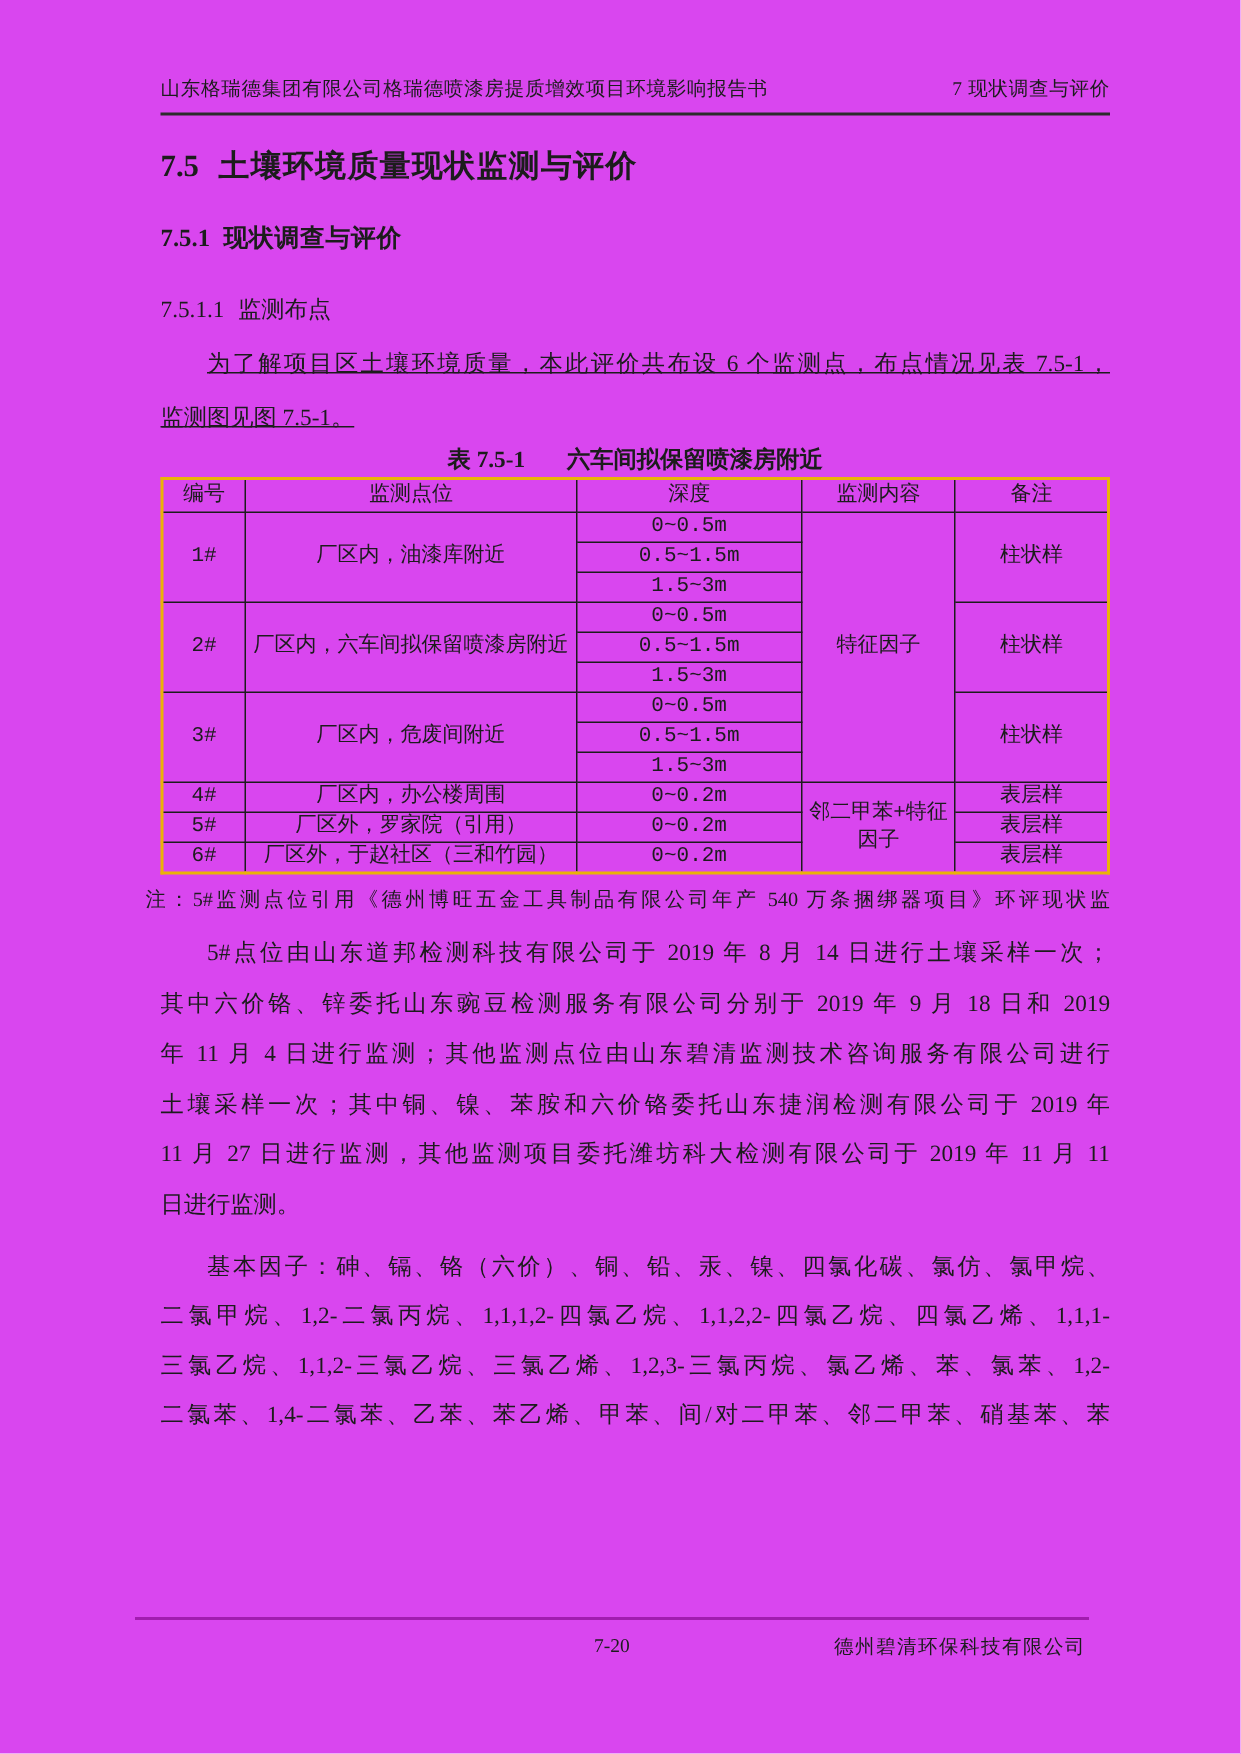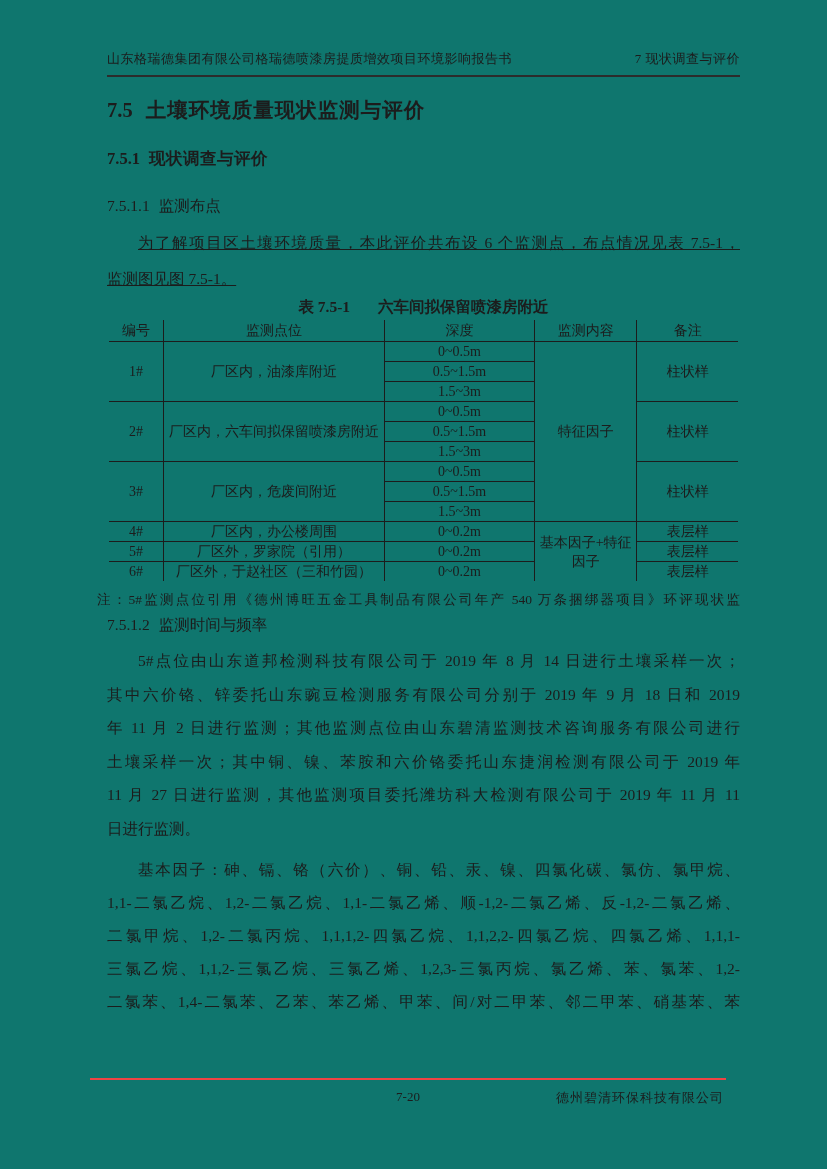--- a/index.html
+++ b/index.html
@@ -1,17 +1,17 @@
 <!DOCTYPE html>
 <html><head>
 <meta charset="utf-8">
 <style>
   html,body { margin:0; padding:0; background:#ffffff; }
   .page {
-    position:relative; width:827px; height:1169px; background:#0f766e;
+    position:relative; width:827px; height:1169px; background:#d946ef;
     font-family:"Liberation Serif","DejaVu Serif",serif;
     color:#1c1c1c; overflow:hidden;
   }
   
   .running-header {
     position:absolute; top:50px; left:107px; width:633px;
     display:flex; justify-content:space-between; align-items:flex-end;
     font-size:13px; padding-bottom:7px; border-bottom:2px solid #2c2c2c;
     letter-spacing:0.5px;
   }
@@ -23,40 +23,40 @@
   .h2 .hnum { margin-right:9px; letter-spacing:0; }
   .h3 { font-size:15.5px; font-weight:normal; margin-top:26px; }
   .h3 .hnum { margin-right:9px; }
   .line { font-size:15.5px; }
   .j { text-align:justify; text-align-last:justify; }
   .ind { text-indent:31px; }
   .intro-block { margin-top:8px;text-decoration:underline; }
   .intro-block .line { line-height:36px; }
   .table-caption { margin-top:0; text-align:center; font-weight:bold; font-size:15.5px; line-height:19px; }
   .table-caption .cap-label { margin-right:28px; }
-  table.monitoring { width:100%; border-collapse:collapse; margin-top:2px; font-size:14px; border:2px solid #0f766e; }
+  table.monitoring { width:100%; border-collapse:collapse; margin-top:2px; font-size:14px; border:2px solid #eab308;font-family:Liberation Mono, monospace; }
   table.monitoring th, table.monitoring td {
     border:1px solid #1c1c1c; text-align:center; vertical-align:middle;
     font-weight:normal; padding:0 2px; line-height:19px;
   }
   table.monitoring th { height:21px; }
   td.depth { height:19px; }
   tr.small td { height:17px; }
   .note-block { margin:6px 0 0 -10px; font-size:13.5px; }
   .note-block .line { font-size:13.5px; line-height:22px; }
   .h3-time { margin-top:4px; }
   .time-block { margin-top:8px; }
   .time-block .line { line-height:33.5px; }
   .h3-items { margin-top:6px; }
   .items-block { margin-top:8px; }
   .items-block .line { line-height:33px; }
   
   .running-footer {
     position:absolute; top:1078px; left:90px; width:636px;
-    border-top:2px solid #ef4444; font-size:13px; height:40px;
+    border-top:2px solid #a21caf; font-size:13px; height:40px;
   }
   .running-footer .page-no { position:absolute; left:0; right:0; top:9px; text-align:center; }
   .running-footer .company { position:absolute; right:2px; top:9px; letter-spacing:1px; }
 </style>
 </head>
 <body>
 
 <div class="page">
 
   <div class="running-header">
@@ -137,21 +137,21 @@
       <tr>
             <td class="depth">0.5~1.5m</td>
           </tr>
       <tr>
             <td class="depth">1.5~3m</td>
           </tr>
       <tr class="small">
         <td>4#</td>
         <td>厂区内，办公楼周围</td>
         <td>0~0.2m</td>
-        <td rowspan="3">基本因子+特征因子</td>
+        <td rowspan="3">邻二甲苯+特征因子</td>
         <td>表层样</td>
       </tr>
       <tr class="small">
         <td>5#</td>
         <td>厂区外，罗家院（引用）</td>
         <td>0~0.2m</td>
         <td>表层样</td>
       </tr>
       <tr class="small">
         <td>6#</td>
@@ -159,37 +159,33 @@
         <td>0~0.2m</td>
         <td>表层样</td>
       </tr>
       </tbody>
     </table>
 
     <div class="note-block">
       <div class="line j">注：5#监测点位引用《德州博旺五金工具制品有限公司年产 540 万条捆绑器项目》环评现状监</div>
     </div>
 
-    <div class="h3 h3-time">
-      <span class="hnum">7.5.1.2</span><span>监测时间与频率</span>
-    </div>
 
     <div class="time-block">
       <div class="line j ind">5#点位由山东道邦检测科技有限公司于 2019 年 8 月 14 日进行土壤采样一次；</div>
       <div class="line j">其中六价铬、锌委托山东豌豆检测服务有限公司分别于 2019 年 9 月 18 日和 2019</div>
-      <div class="line j">年 11 月 2 日进行监测；其他监测点位由山东碧清监测技术咨询服务有限公司进行</div>
+      <div class="line j">年 11 月 4 日进行监测；其他监测点位由山东碧清监测技术咨询服务有限公司进行</div>
       <div class="line j">土壤采样一次；其中铜、镍、苯胺和六价铬委托山东捷润检测有限公司于 2019 年</div>
       <div class="line j">11 月 27 日进行监测，其他监测项目委托潍坊科大检测有限公司于 2019 年 11 月 11</div>
       <div class="line">日进行监测。</div>
     </div>
 
 
     <div class="items-block">
       <div class="line j ind">基本因子：砷、镉、铬（六价）、铜、铅、汞、镍、四氯化碳、氯仿、氯甲烷、</div>
-      <div class="line j">1,1-二氯乙烷、1,2-二氯乙烷、1,1-二氯乙烯、顺-1,2-二氯乙烯、反-1,2-二氯乙烯、</div>
       <div class="line j">二氯甲烷、1,2-二氯丙烷、1,1,1,2-四氯乙烷、1,1,2,2-四氯乙烷、四氯乙烯、1,1,1-</div>
       <div class="line j">三氯乙烷、1,1,2-三氯乙烷、三氯乙烯、1,2,3-三氯丙烷、氯乙烯、苯、氯苯、1,2-</div>
       <div class="line j">二氯苯、1,4-二氯苯、乙苯、苯乙烯、甲苯、间/对二甲苯、邻二甲苯、硝基苯、苯</div>
     </div>
 
   </div>
 
   <div class="running-footer">
     <span class="page-no">7-20</span>
     <span class="company">德州碧清环保科技有限公司</span>

